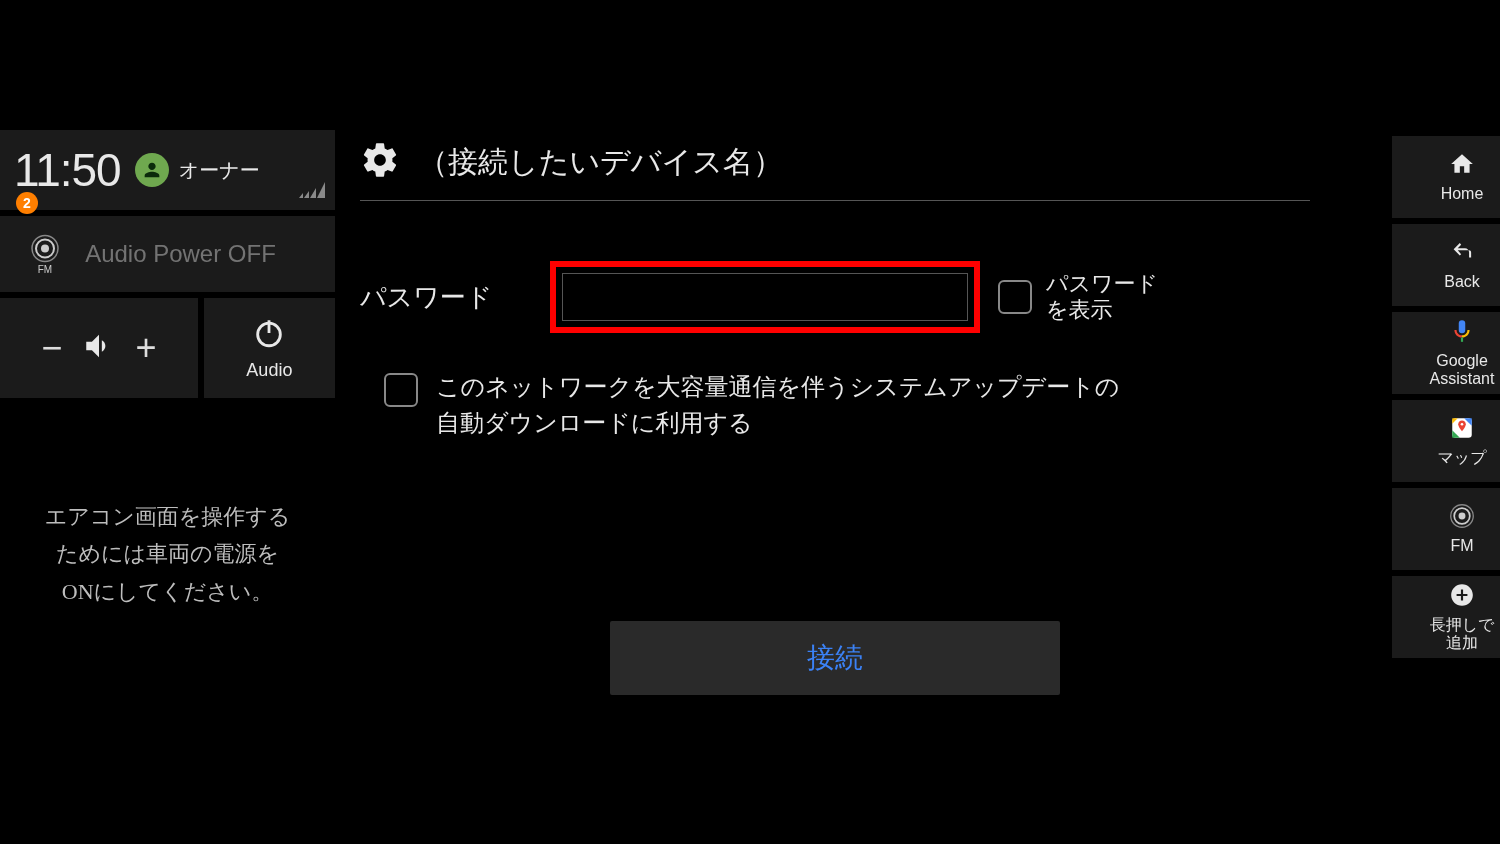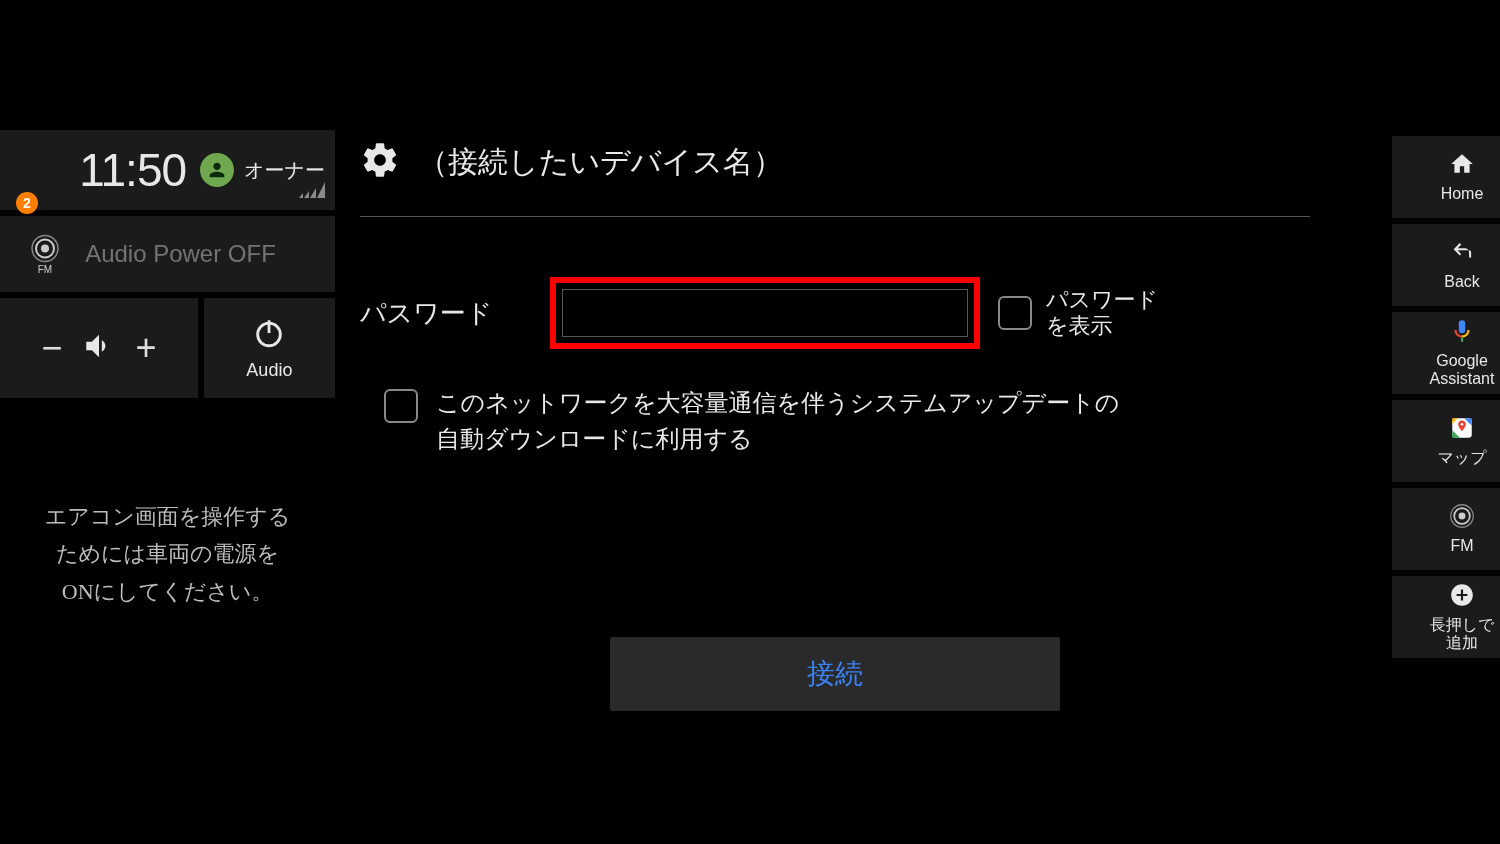--- a/index.html
+++ b/index.html
@@ -24,21 +24,20 @@
     top: 130px;
     width: 335px;
   }
   .clock-row {
     background: #1b1b1b;
     height: 80px;
     display: flex;
     align-items: center;
     padding: 0 10px 0 14px;
     position: relative;
-    justify-content: flex-end;
   }
   .clock {
     font-size: 46px;
     font-weight: 400;
     letter-spacing: -1px;
   }
   .badge {
     position: absolute;
     left: 16px;
     top: 62px;
@@ -145,21 +144,21 @@
   
   .main {
     position: absolute;
     left: 360px;
     top: 140px;
     width: 950px;
   }
   .title-row {
     display: flex;
     align-items: center;
-    padding-bottom: 32px;
+    padding-bottom: 16px;
     border-bottom: 1px solid #555;
     gap: 18px;
   }
   .gear-icon svg { width: 40px; height: 40px; fill: #e8e8e8; }
   .title-text { font-size: 30px; color: #e8e8e8; }
 
   .pw-row {
     display: flex;
     align-items: center;
     margin-top: 60px;

